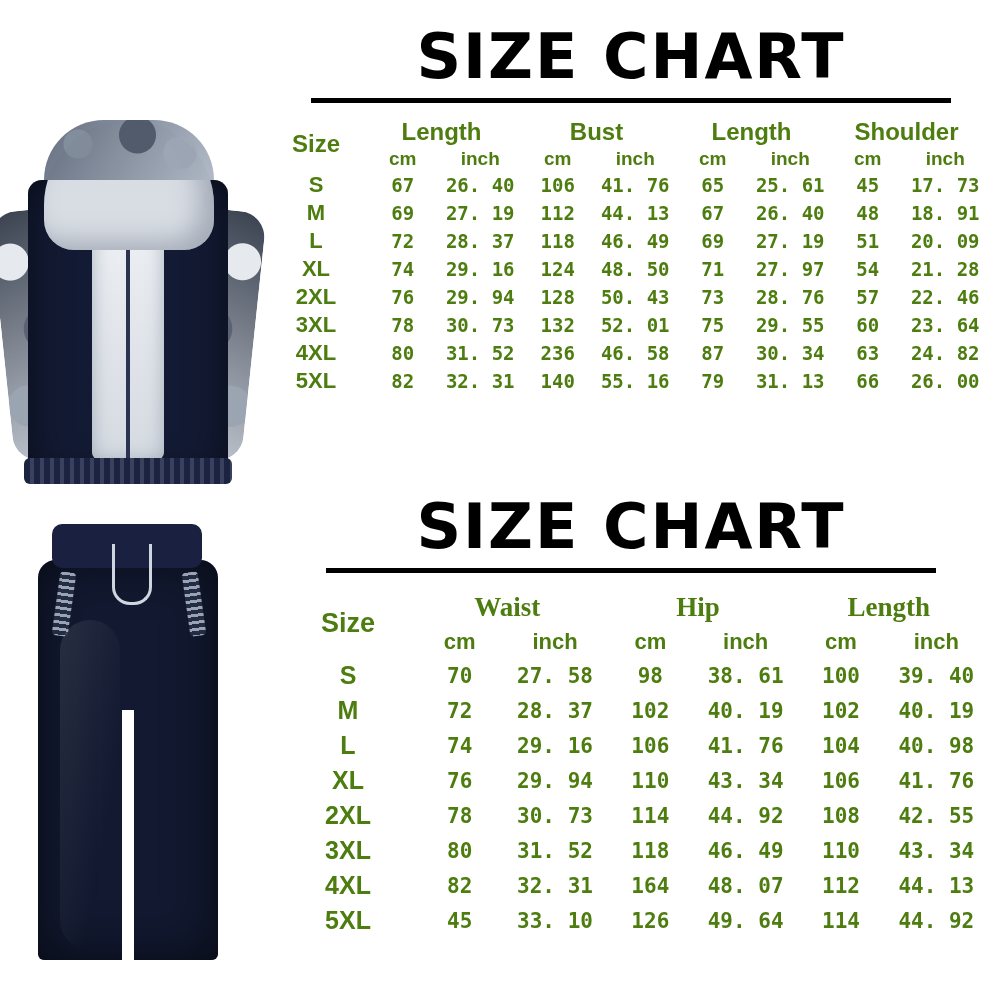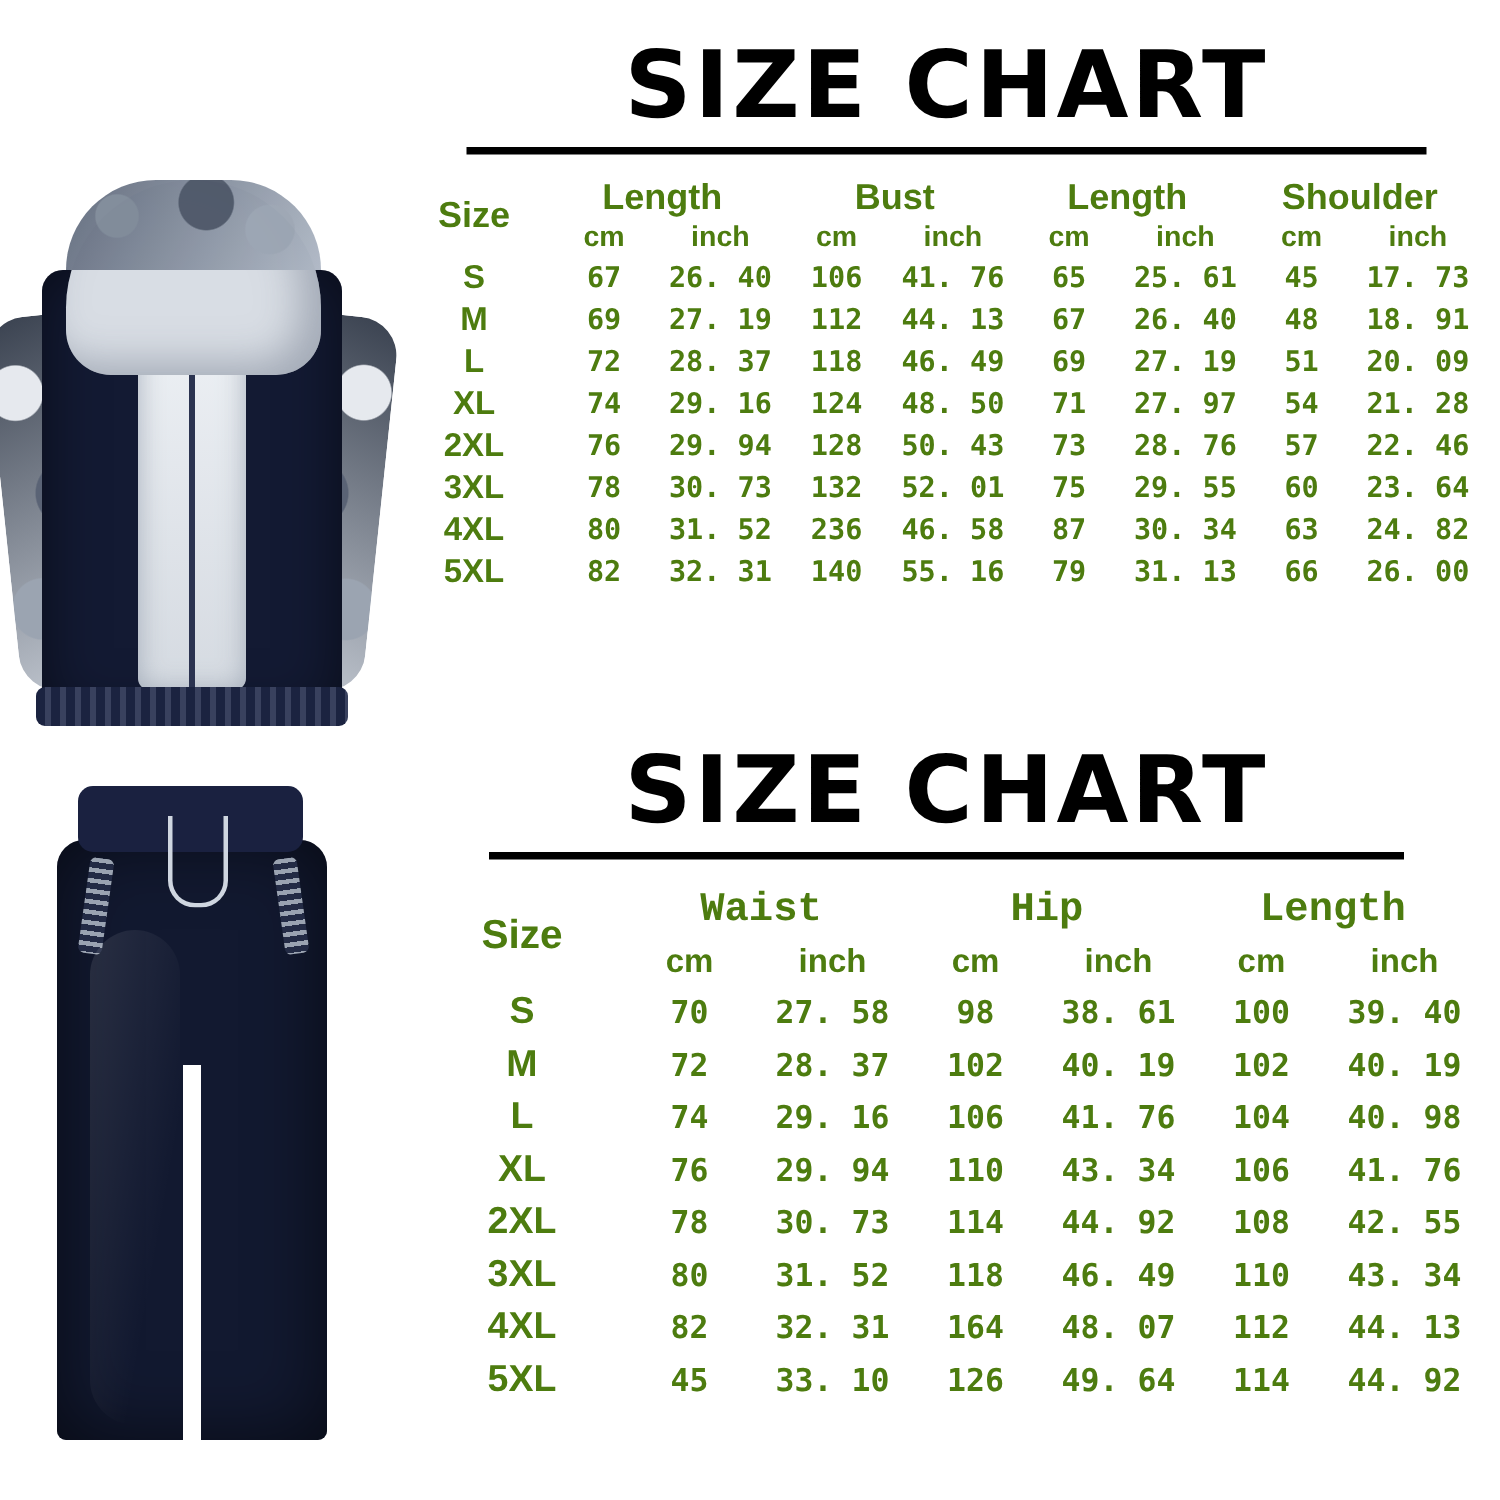--- a/index.html
+++ b/index.html
@@ -284,21 +284,21 @@
   }
   .chart-bottom table.size-table td,
   .chart-bottom table.size-table th {
     padding: 3px 0;
     text-align: center;
     vertical-align: middle;
     border: none;
   }
   .chart-bottom .col-size { width: 128px; }
   .chart-bottom .grp-head {
-    font-family: Liberation Mono, monospace;
+    font-family: Liberation Serif, serif;
     font-size: 27px;
     font-weight: 700;
     padding-bottom: 2px;
   }
   .chart-bottom .unit-head {
     font-family: "Liberation Sans", sans-serif;
     font-size: 22px;
     font-weight: 700;
     padding-bottom: 6px;
   }

